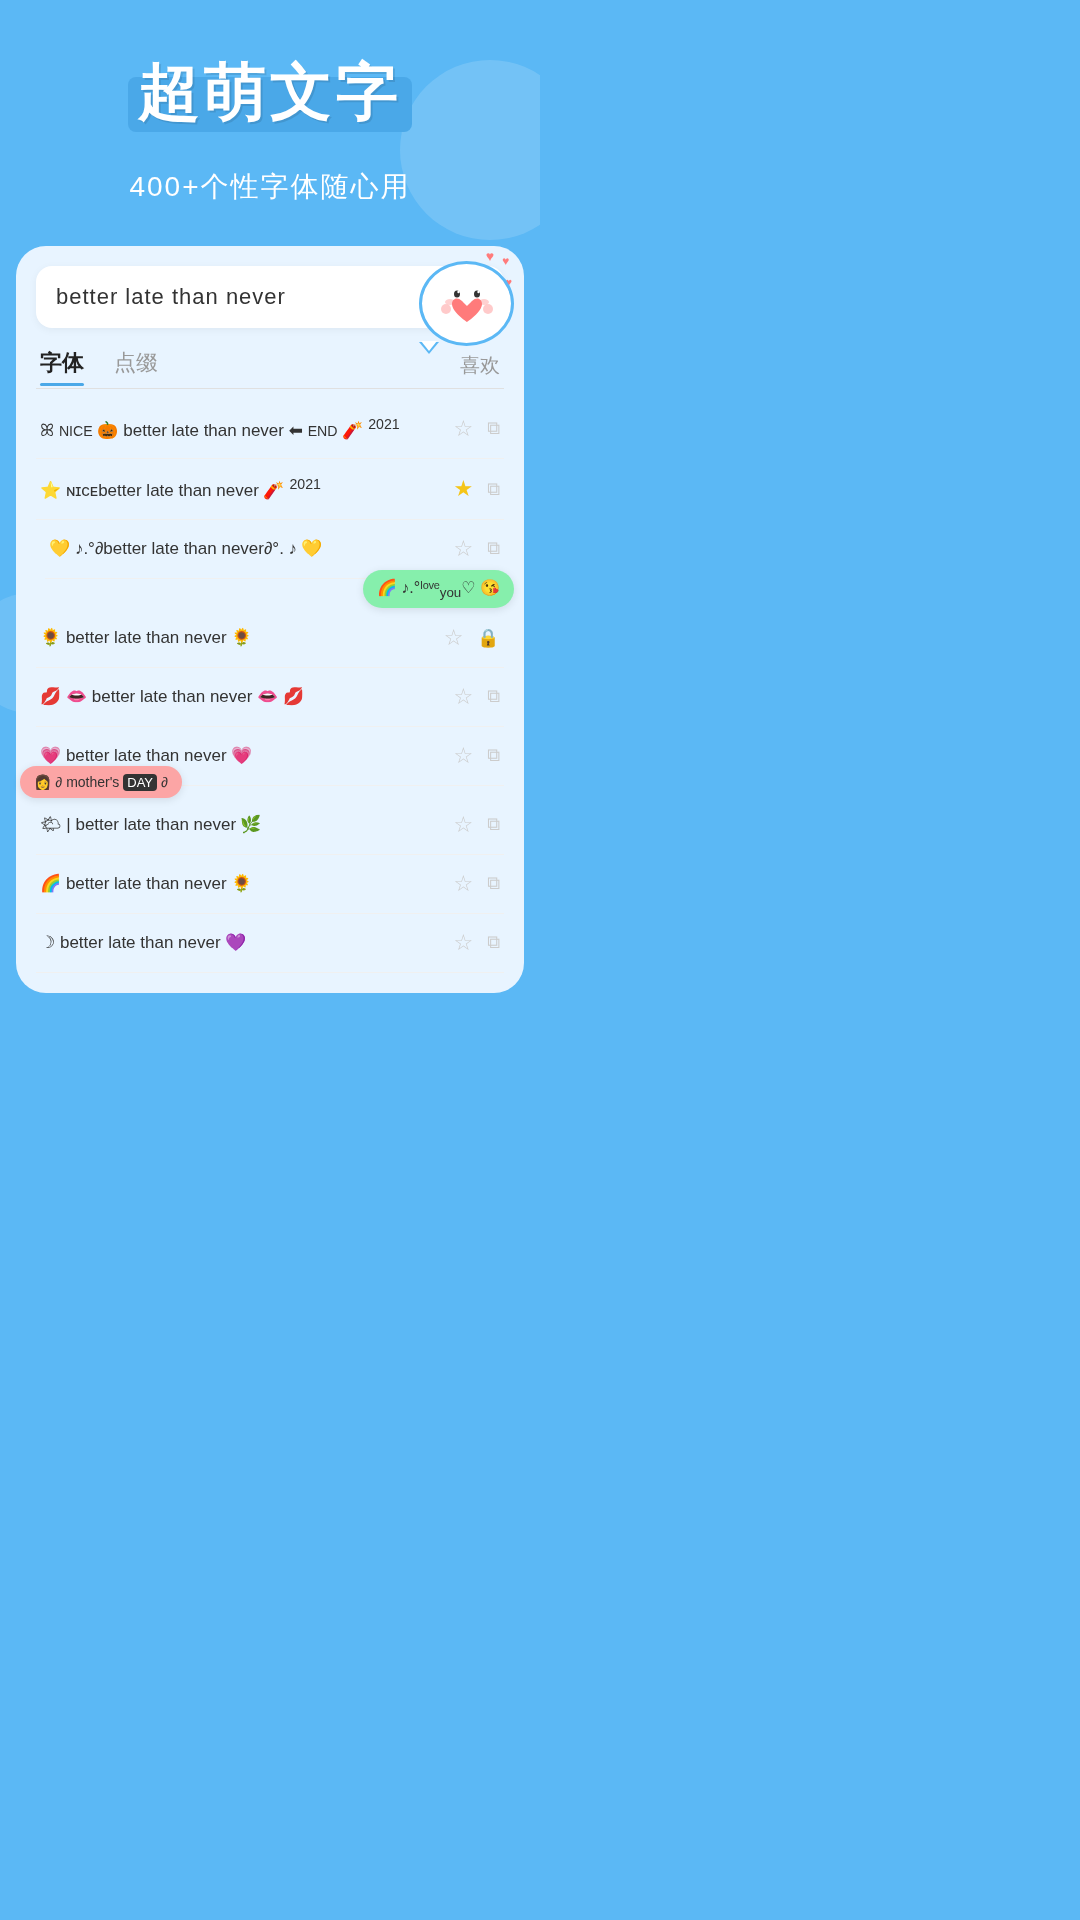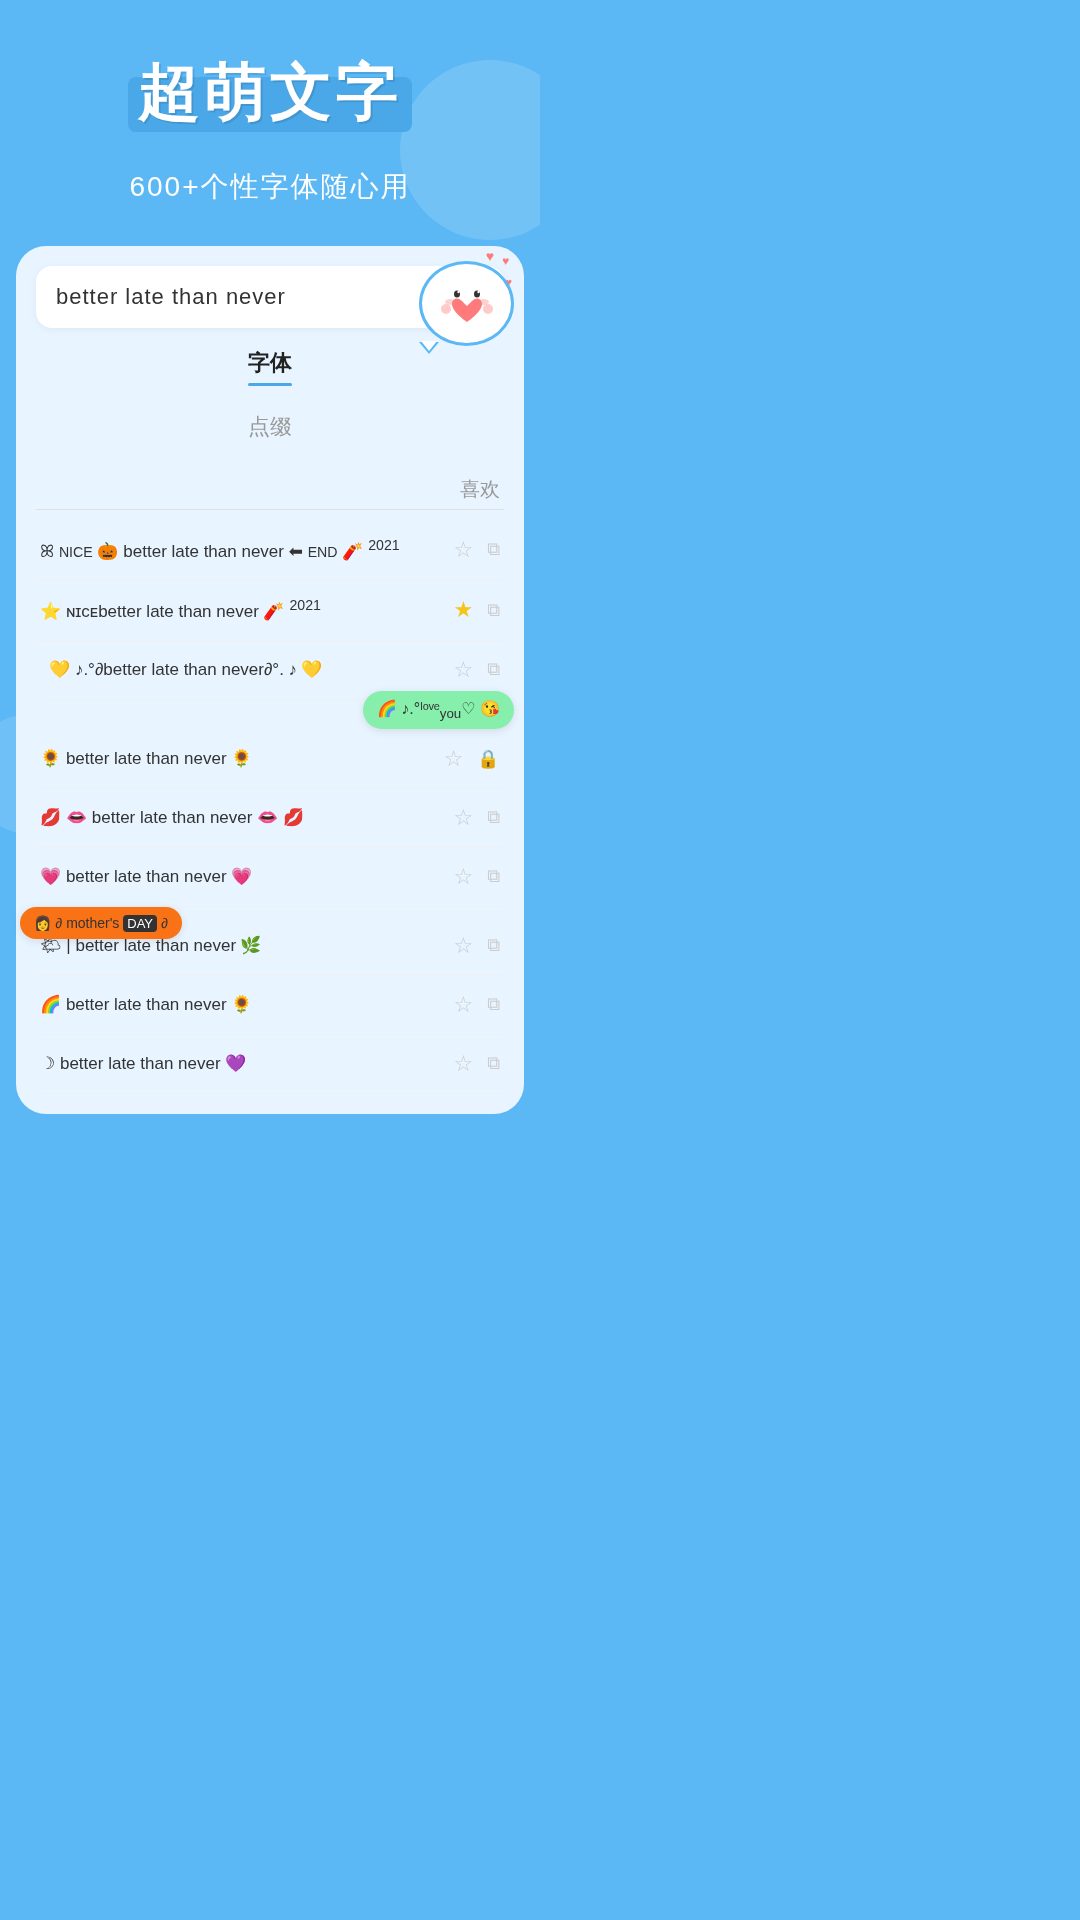--- a/index.html
+++ b/index.html
@@ -161,21 +161,20 @@
       color: #ff7b7b;
     }
 
     
     .tabs {
       display: flex;
       align-items: center;
       gap: 30px;
       padding: 0 4px;
       margin-bottom: 4px;
-      flex-direction: column;
     }
     .tab {
       font-size: 22px;
       color: #999;
       padding-bottom: 4px;
       cursor: pointer;
       position: relative;
     }
     .tab.active {
       color: #222;
@@ -256,43 +255,42 @@
       padding: 8px 14px;
       font-size: 16px;
       color: #333;
       white-space: nowrap;
       box-shadow: 0 2px 8px rgba(0,0,0,0.1);
       z-index: 10;
     }
     .floating-bubble-green2 {
       position: absolute;
       left: -10px;
-      background: #f97316;
+      background: #fca5a5;
       border-radius: 20px;
       padding: 8px 14px;
       font-size: 16px;
       color: #333;
       white-space: nowrap;
       box-shadow: 0 2px 8px rgba(0,0,0,0.1);
       z-index: 10;
-      margin-top: 20px;
     }
   </style>
 </head>
 <body>
 
 <div class="bg-circle-1"></div>
 <div class="bg-circle-2"></div>
 
 <div class="header">
   <div class="title-brush">
     <div class="title-brush-bg"></div>
     <div class="main-title">超萌文字</div>
   </div>
-  <div class="subtitle">600+个性字体随心用</div>
+  <div class="subtitle">400+个性字体随心用</div>
 </div>
 
 <div class="main-card">
 
   <div class="input-area">
     <div class="input-text">better late than never</div>
 
     <div class="character-bubble">
       <div class="heart-top">♥</div>
       <div class="heart-top2">♥</div>

